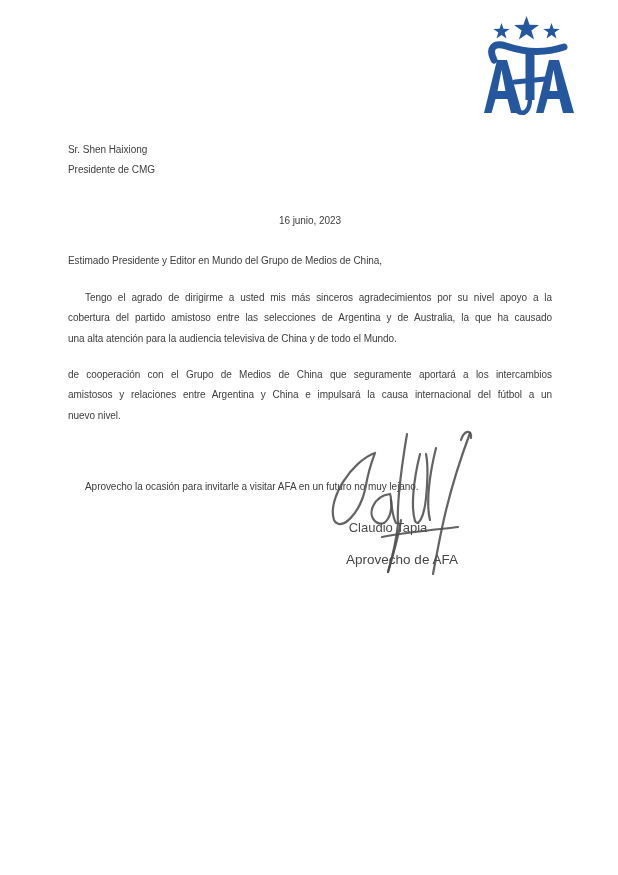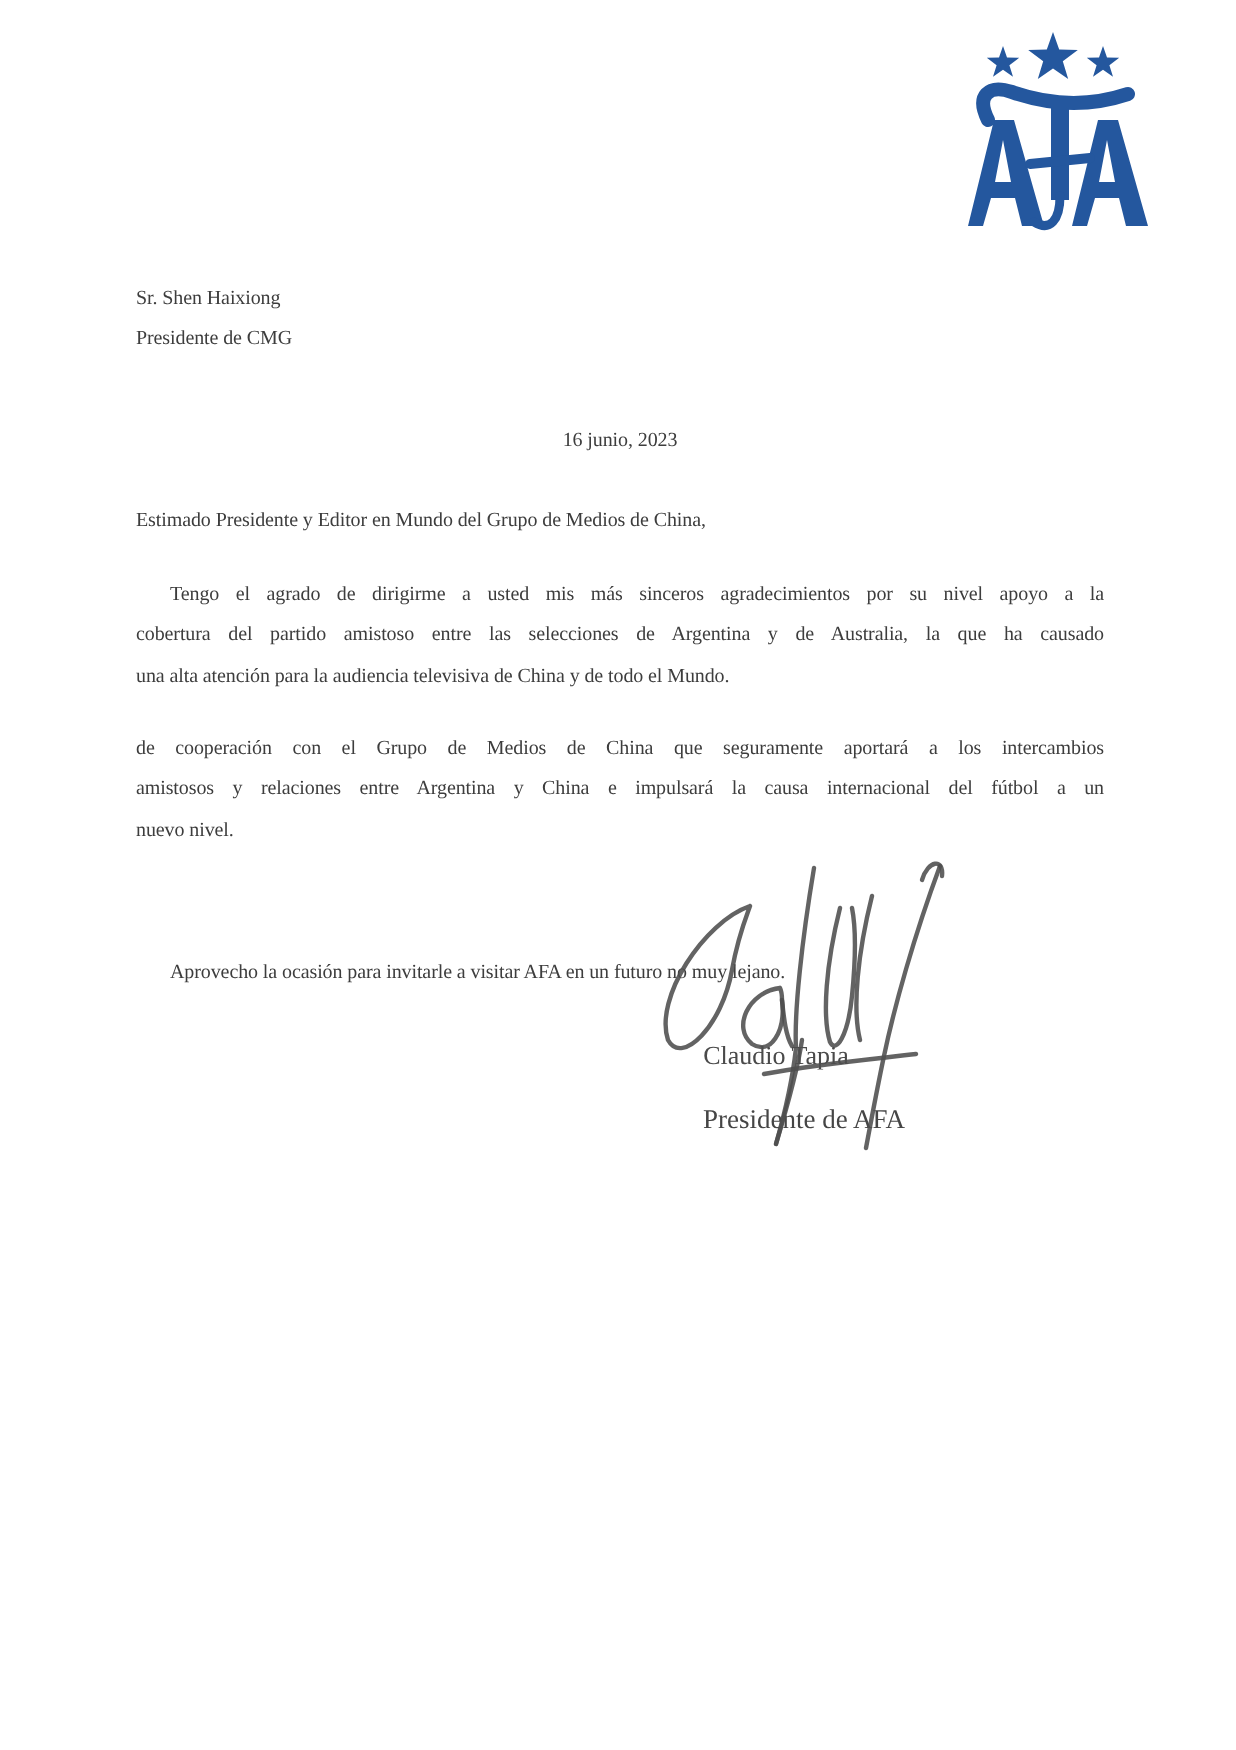--- a/index.html
+++ b/index.html
@@ -1,20 +1,20 @@
 <!DOCTYPE html>
 <html style="--page_bg: #ffffff; --text_ink: #3d3d3d; --logo_blue: #24579E; --signature_ink: #4d4d4d;"><head>
 <meta charset="utf-8">
 <style>
   html,body { margin:0; padding:0; background:#ffffff; }
   .page {
     position:relative; width:618px; height:875px; overflow:hidden;
     background: var(--page_bg, #ffffff);
     border-bottom: 1px solid #e3e3e3;
-    font-family: Liberation Serif, serif;
+    font-family: Liberation Sans, sans-serif;
     color: var(--text_ink, #3d3d3d);
   }
   .block {
     position:absolute; left:68px; width:484px;
     font-size:10px; line-height:20.4px; letter-spacing:-0.05px;
     text-align:left;
   }
   .line { min-height:20.4px; }
   .line.just { text-align:justify; text-align-last:justify; }
   .indent { text-indent:17px; }
@@ -84,21 +84,21 @@
     <div class="line just">de cooperación con el Grupo de Medios de China que seguramente aportará a los intercambios</div>
     <div class="line just">amistosos y relaciones entre Argentina y China e impulsará la causa internacional del fútbol a un</div>
     <div class="line">nuevo nivel.</div>
   </div>
 
   <div class="block para3">
     <div class="line indent">Aprovecho la ocasión para invitarle a visitar AFA en un futuro no muy lejano.</div>
   </div>
 
   <div class="sig-name">Claudio Tapia</div>
-  <div class="sig-title">Presidente de AFA</div>
+  <div class="sig-title">Aprovecho de AFA</div>
 
   <svg class="signature" viewBox="0 0 190 160">
     <path d="M75,27 C52,35 27,73 34,94 C41,107 61,87 66,59 C69,42 74,30 75,27"></path>
     <path d="M90,68 C74,70 66,88 76,96 C85,102 93,90 91,74 C91,70 90,68 90,68"></path>
     <path d="M91,74 C92,84 93,92 96,97"></path>
     <path d="M107,8 C101,44 97,80 98,98 C96,116 92,132 88,146"></path>
     <path d="M88,146 C94,126 99,108 101,94"></path>
     <path d="M120,28 C113,56 111,82 115,95 C118,101 124,92 126,72 C128,52 128,38 126,28"></path>
     <path d="M136,22 C129,50 126,78 130,94"></path>
     <path d="M170,7 C157,42 147,78 142,102 C139,116 136,132 133,148"></path>

